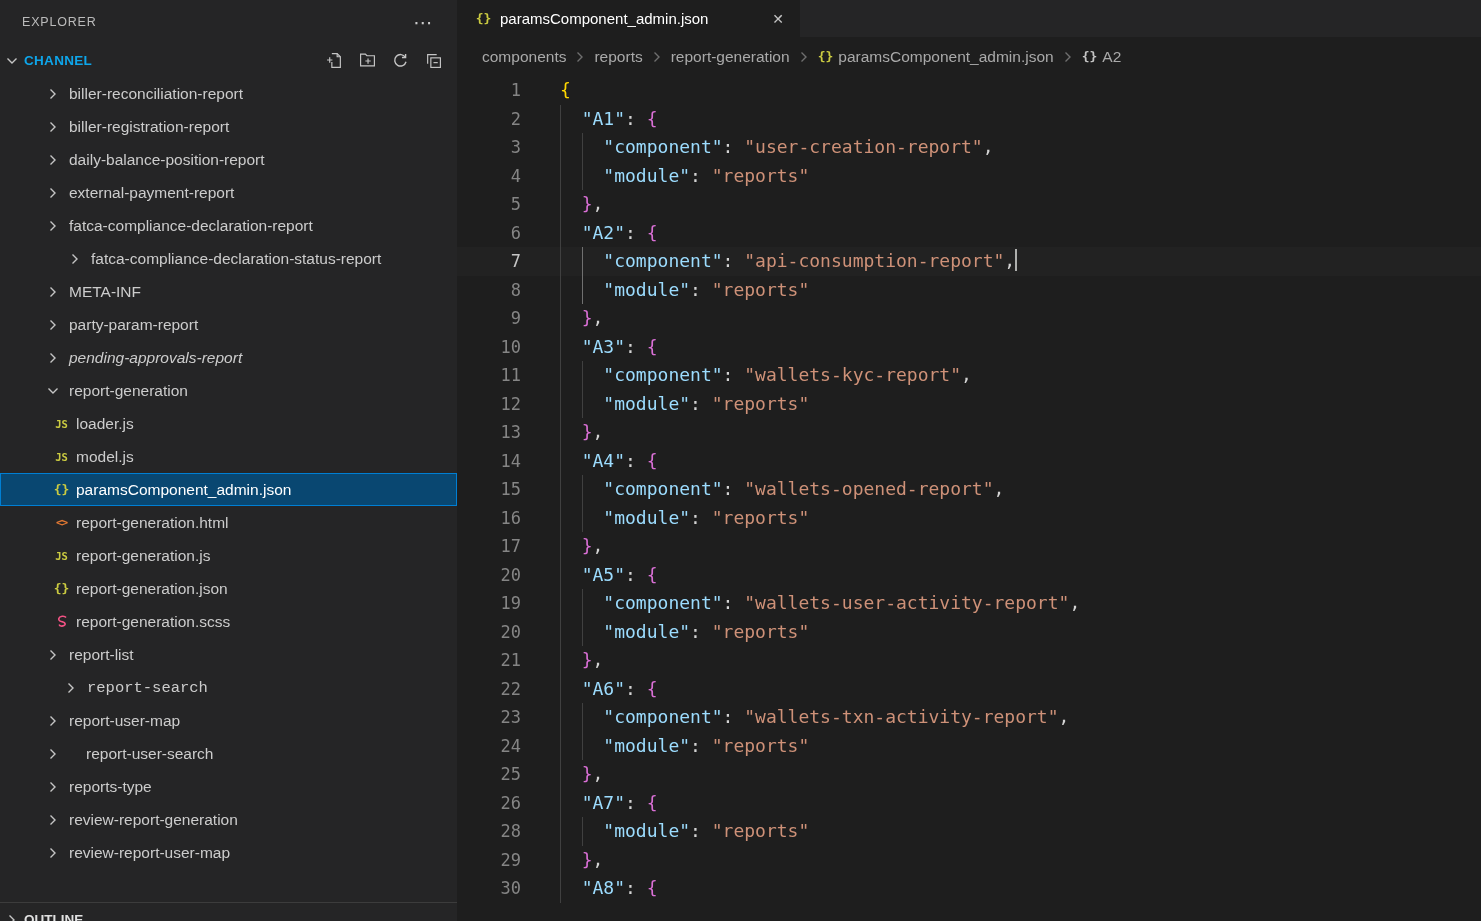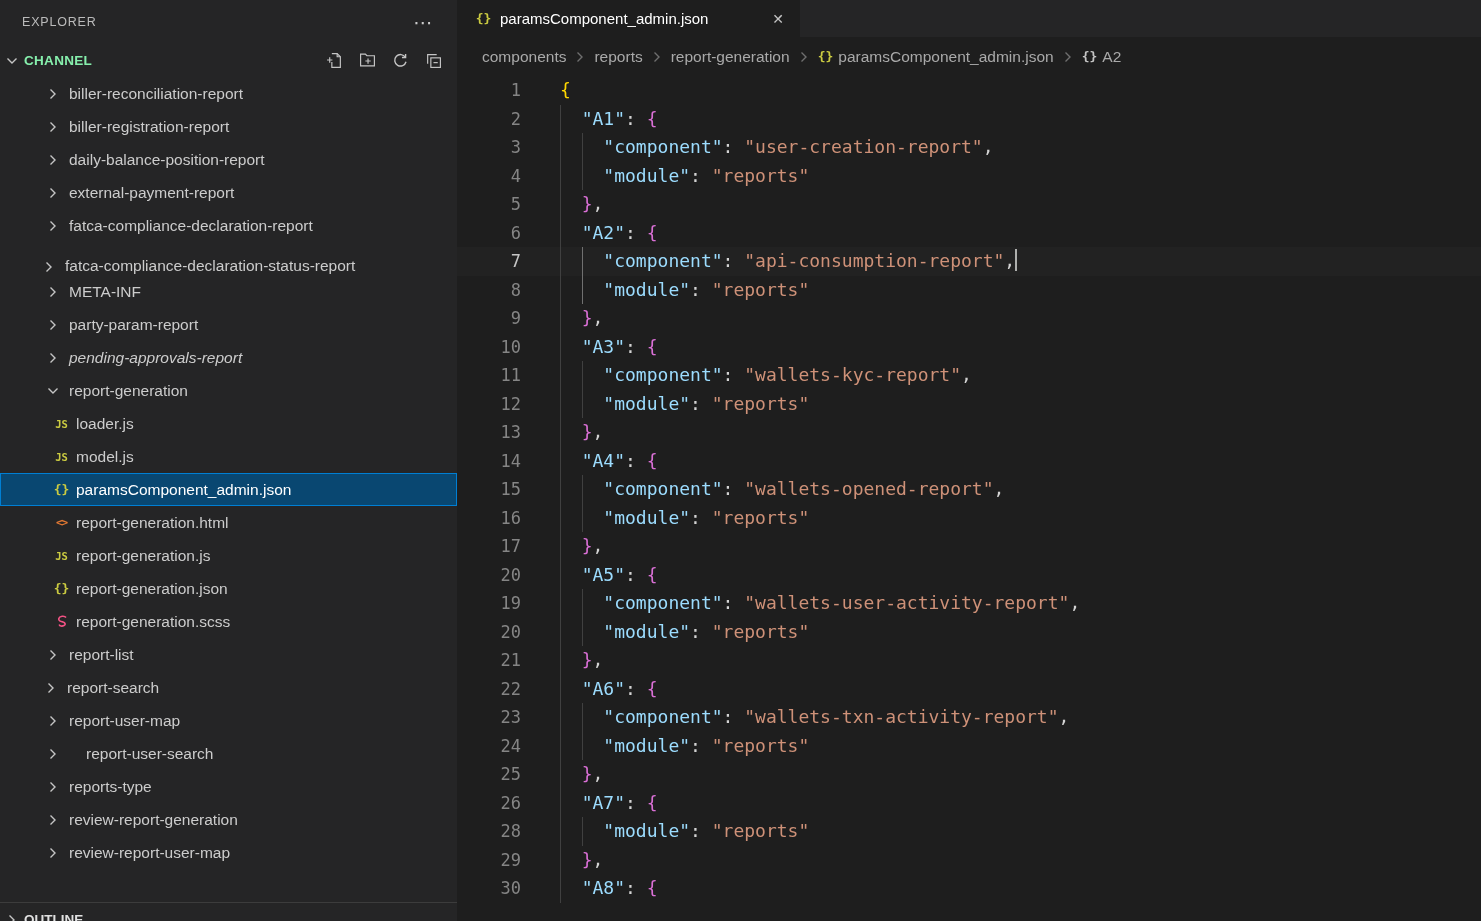--- a/index.html
+++ b/index.html
@@ -14,21 +14,21 @@
     position:absolute;left:0;top:0;width:457px;height:921px;
     background:var(--sidebarBg,#252526);color:#cccccc;font-size:15.5px;overflow:hidden;
   }
   .explorer-header{
     height:44px;display:flex;align-items:center;justify-content:space-between;
     padding:0 24px 0 22px;font-size:12.5px;letter-spacing:.8px;color:#bbbbbb;
   }
   .more{font-size:19px;color:#cccccc;cursor:pointer;line-height:1;}
   .section-header{
     height:33px;display:flex;align-items:center;font-weight:700;font-size:13.5px;
-    color:#86efac;cursor:pointer;letter-spacing:.3px;
+    color:#0ea5e9;cursor:pointer;letter-spacing:.3px;
   }
   .section-header .twisty{width:24px;}
   .actions{margin-left:auto;display:flex;gap:13px;padding-right:14px;}
   .action-icon{width:20px;height:20px;display:flex;align-items:center;justify-content:center;cursor:pointer;color:#c5c5c5;}
   .twisty{display:inline-flex;align-items:center;justify-content:center;color:#c5c5c5;flex:none;}
   .twisty svg{transition:none;}
   .twisty.open svg{transform:rotate(90deg);}
   .tree{position:absolute;top:77px;left:0;right:0;}
   .row{height:33px;display:flex;align-items:center;cursor:pointer;white-space:nowrap;}
   .row.selected{background:var(--selectionBg,#094771);outline:1px solid var(--selectionBorder,#007fd4);outline-offset:-1px;color:#ffffff;}
@@ -160,21 +160,21 @@
         <span class="row-label">external-payment-report</span>
       </div>
       <div class="row" style="padding-left: 42px;">
         <span class="twisty">
           <svg width="16" height="16" viewBox="0 0 16 16" fill="none" stroke="currentColor" stroke-width="1.4">
             <path d="M5.5 3.5 10 8l-4.5 4.5"></path>
           </svg>
         </span>
         <span class="row-label">fatca-compliance-declaration-report</span>
       </div>
-      <div class="row" style="padding-left: 38px; align-items: flex-end;">
+      <div class="row" style="padding-left: 64px;">
         <span class="twisty">
           <svg width="16" height="16" viewBox="0 0 16 16" fill="none" stroke="currentColor" stroke-width="1.4">
             <path d="M5.5 3.5 10 8l-4.5 4.5"></path>
           </svg>
         </span>
         <span class="row-label">fatca-compliance-declaration-status-report</span>
       </div>
       <div class="row" style="padding-left: 42px;">
         <span class="twisty">
           <svg width="16" height="16" viewBox="0 0 16 16" fill="none" stroke="currentColor" stroke-width="1.4">
@@ -240,21 +240,21 @@
         <span class="row-label">report-generation.scss</span>
       </div>
       <div class="row" style="padding-left: 42px; text-align: right;">
         <span class="twisty">
           <svg width="16" height="16" viewBox="0 0 16 16" fill="none" stroke="currentColor" stroke-width="1.4">
             <path d="M5.5 3.5 10 8l-4.5 4.5"></path>
           </svg>
         </span>
         <span class="row-label">report-list</span>
       </div>
-      <div class="row" style="padding-left: 40px;">
+      <div class="row" style="padding-left: 60px; font-family: Liberation Mono, monospace;">
         <span class="twisty">
           <svg width="16" height="16" viewBox="0 0 16 16" fill="none" stroke="currentColor" stroke-width="1.4">
             <path d="M5.5 3.5 10 8l-4.5 4.5"></path>
           </svg>
         </span>
         <span class="row-label">report-search</span>
       </div>
       <div class="row" style="padding-left: 42px;">
         <span class="twisty">
           <svg width="16" height="16" viewBox="0 0 16 16" fill="none" stroke="currentColor" stroke-width="1.4">

